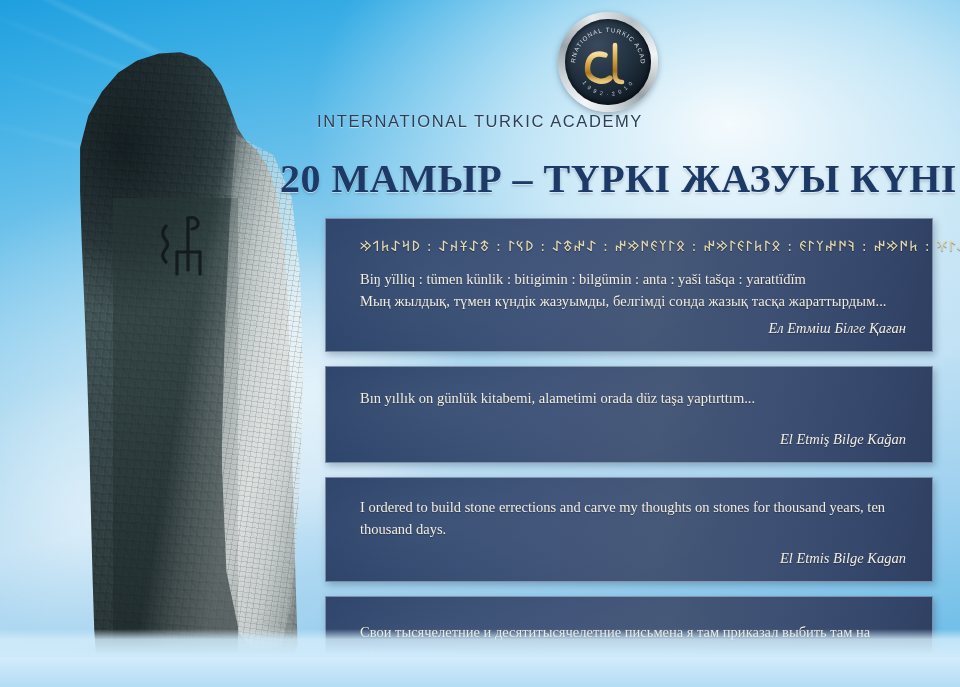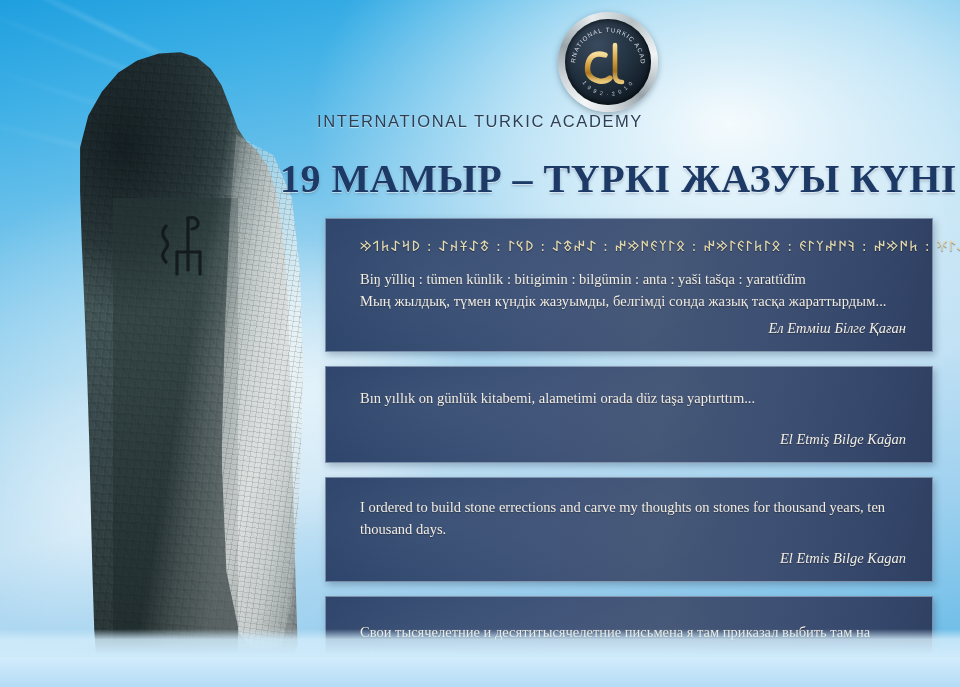--- a/index.html
+++ b/index.html
@@ -344,21 +344,21 @@
             <path d="M45 12 L45 38" stroke-width="4.0"></path>
             <path d="M33 22 L49 22" stroke-width="3.0"></path>
           </g>
         </svg>
       </div>
     </div>
   </div>
 
   <div class="academy-name">INTERNATIONAL TURKIC ACADEMY</div>
 
-  <div class="main-title">19 МАМЫР – ТҮРКІ ЖАЗУЫ КҮНІ</div>
+  <div class="main-title">20 МАМЫР – ТҮРКІ ЖАЗУЫ КҮНІ</div>
 
   <div class="panels">
 
     <div class="panel panel-1">
       <div class="runic">𐰋𐰃𐰭 : 𐰖𐰃𐰞𐰞𐰃𐰍 : 𐱅𐰇𐰢𐰤 : 𐰚𐰇𐰤𐰠𐰃𐰏 : 𐰋𐰃𐱅𐰃𐰏𐰃𐰢𐰤 : 𐰋𐰃𐰠𐰏𐰇𐰢𐰤 : 𐰀𐰤𐱃𐰀 : 𐰖𐰽𐰃 : 𐱃𐰀𐱁𐰴𐰀 : 𐰖𐰺𐰀𐱅𐰯𐰢</div>
       <div class="line">Biŋ yïlliq : tümen künlik : bitigimin : bilgümin : anta : yaši tašqa : yarattïdïm</div>
       <div class="line kaz">Мың жылдық, түмен күндік жазуымды, белгімді сонда  жазық тасқа жараттырдым...</div>
       <div class="attrib">Ел Етміш Білге Қаған</div>
     </div>
 

